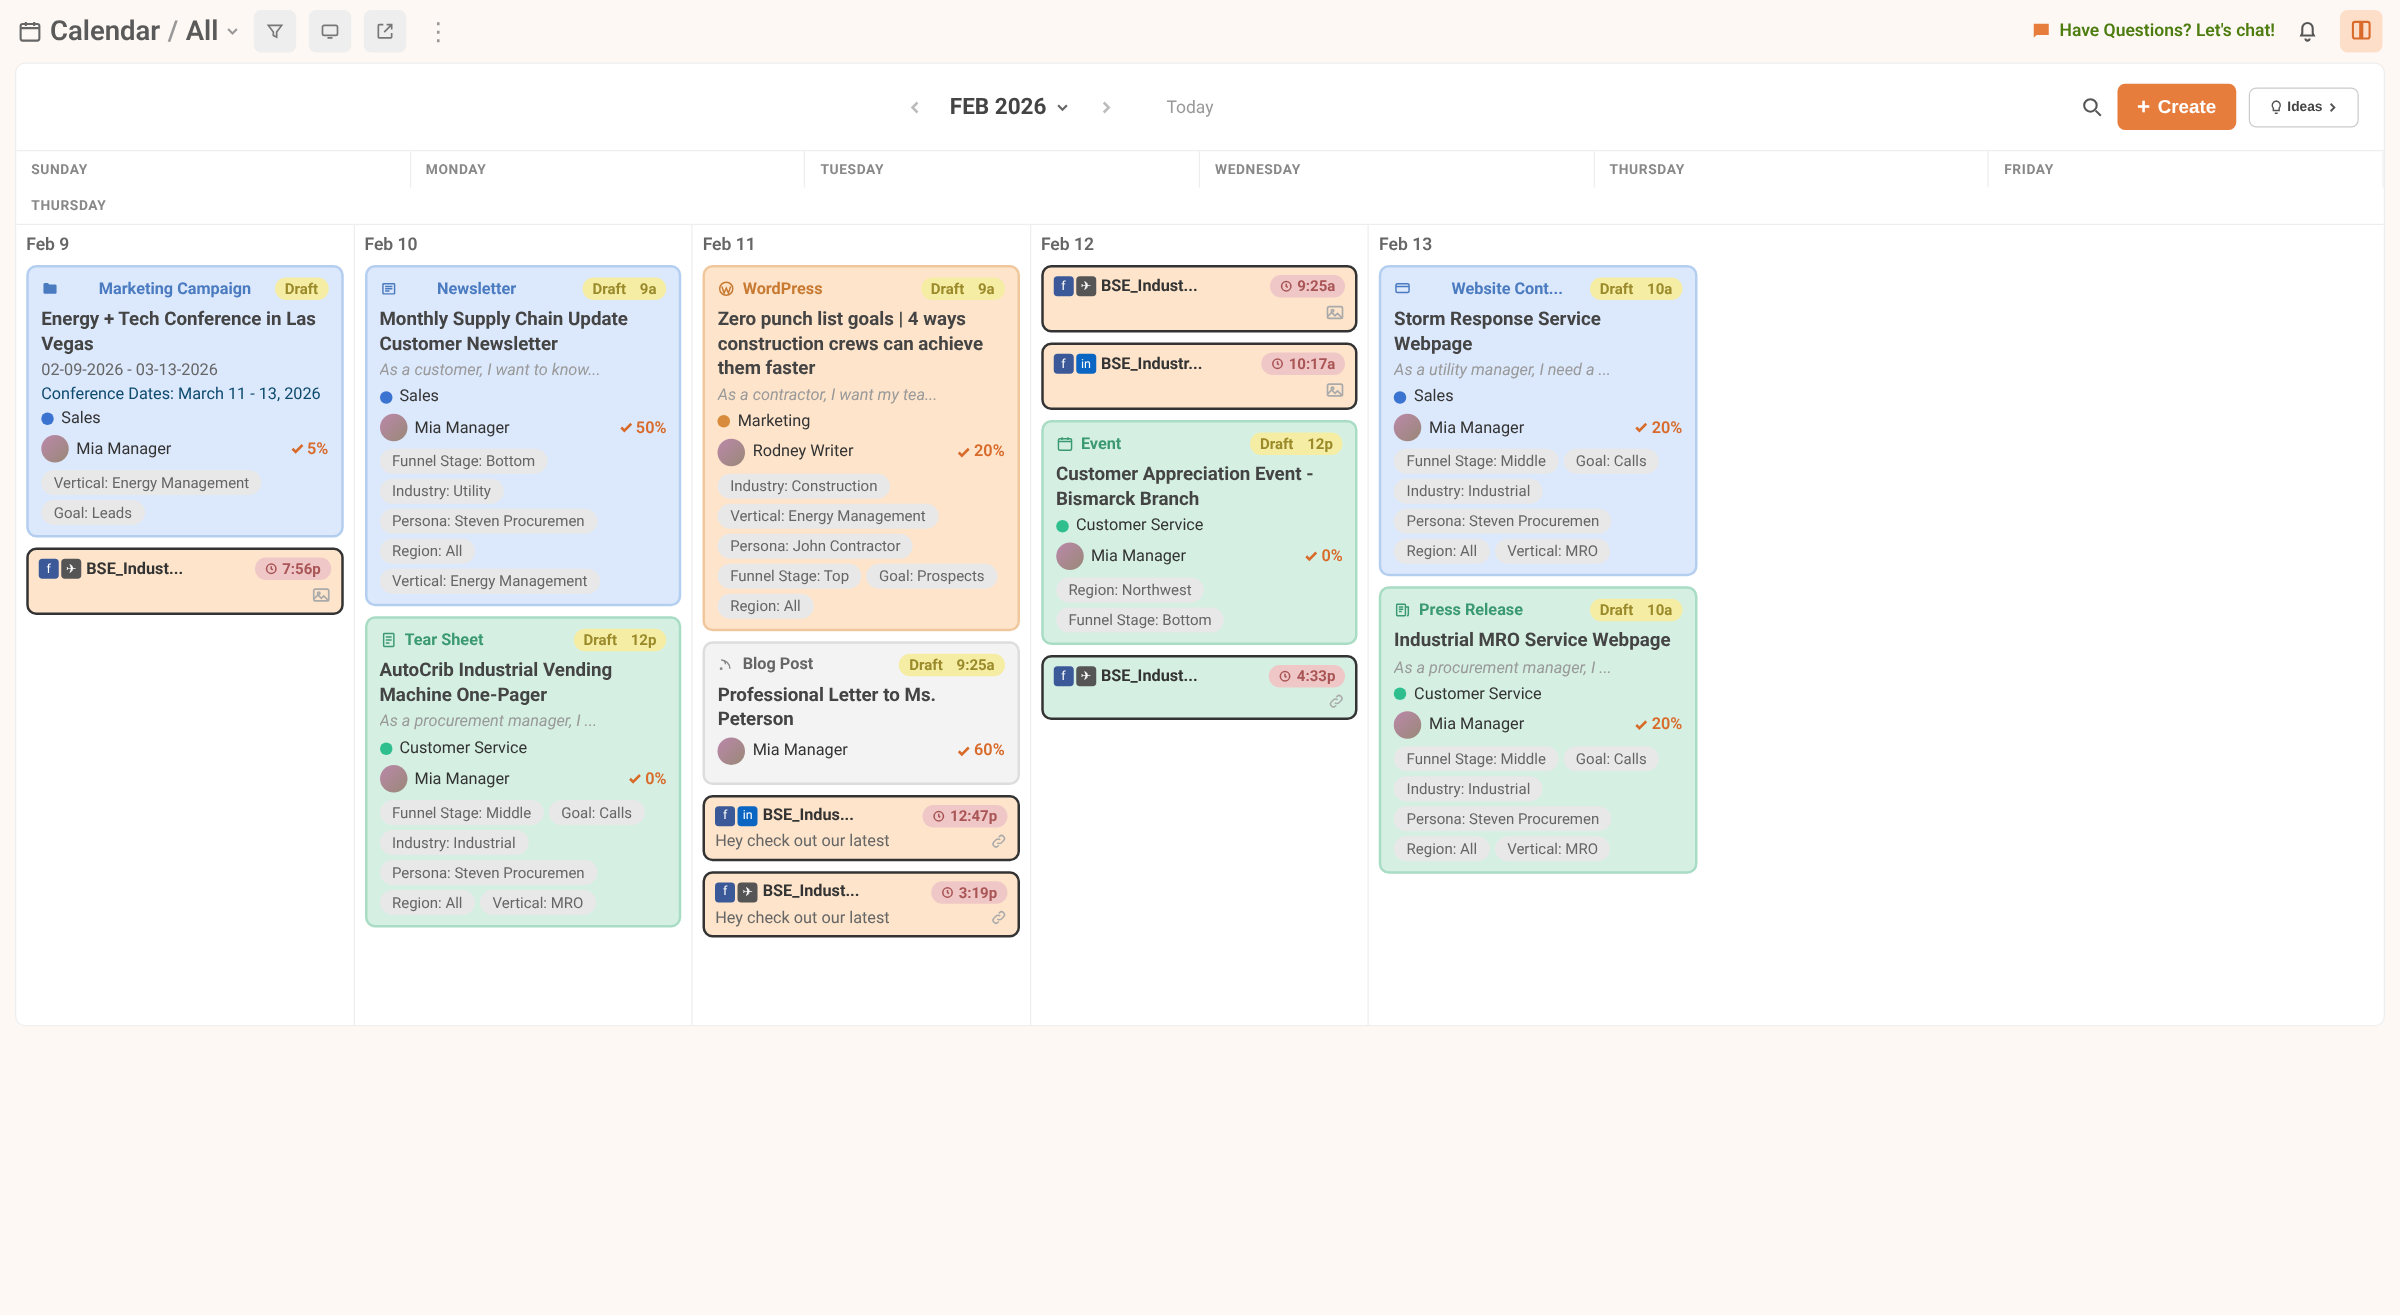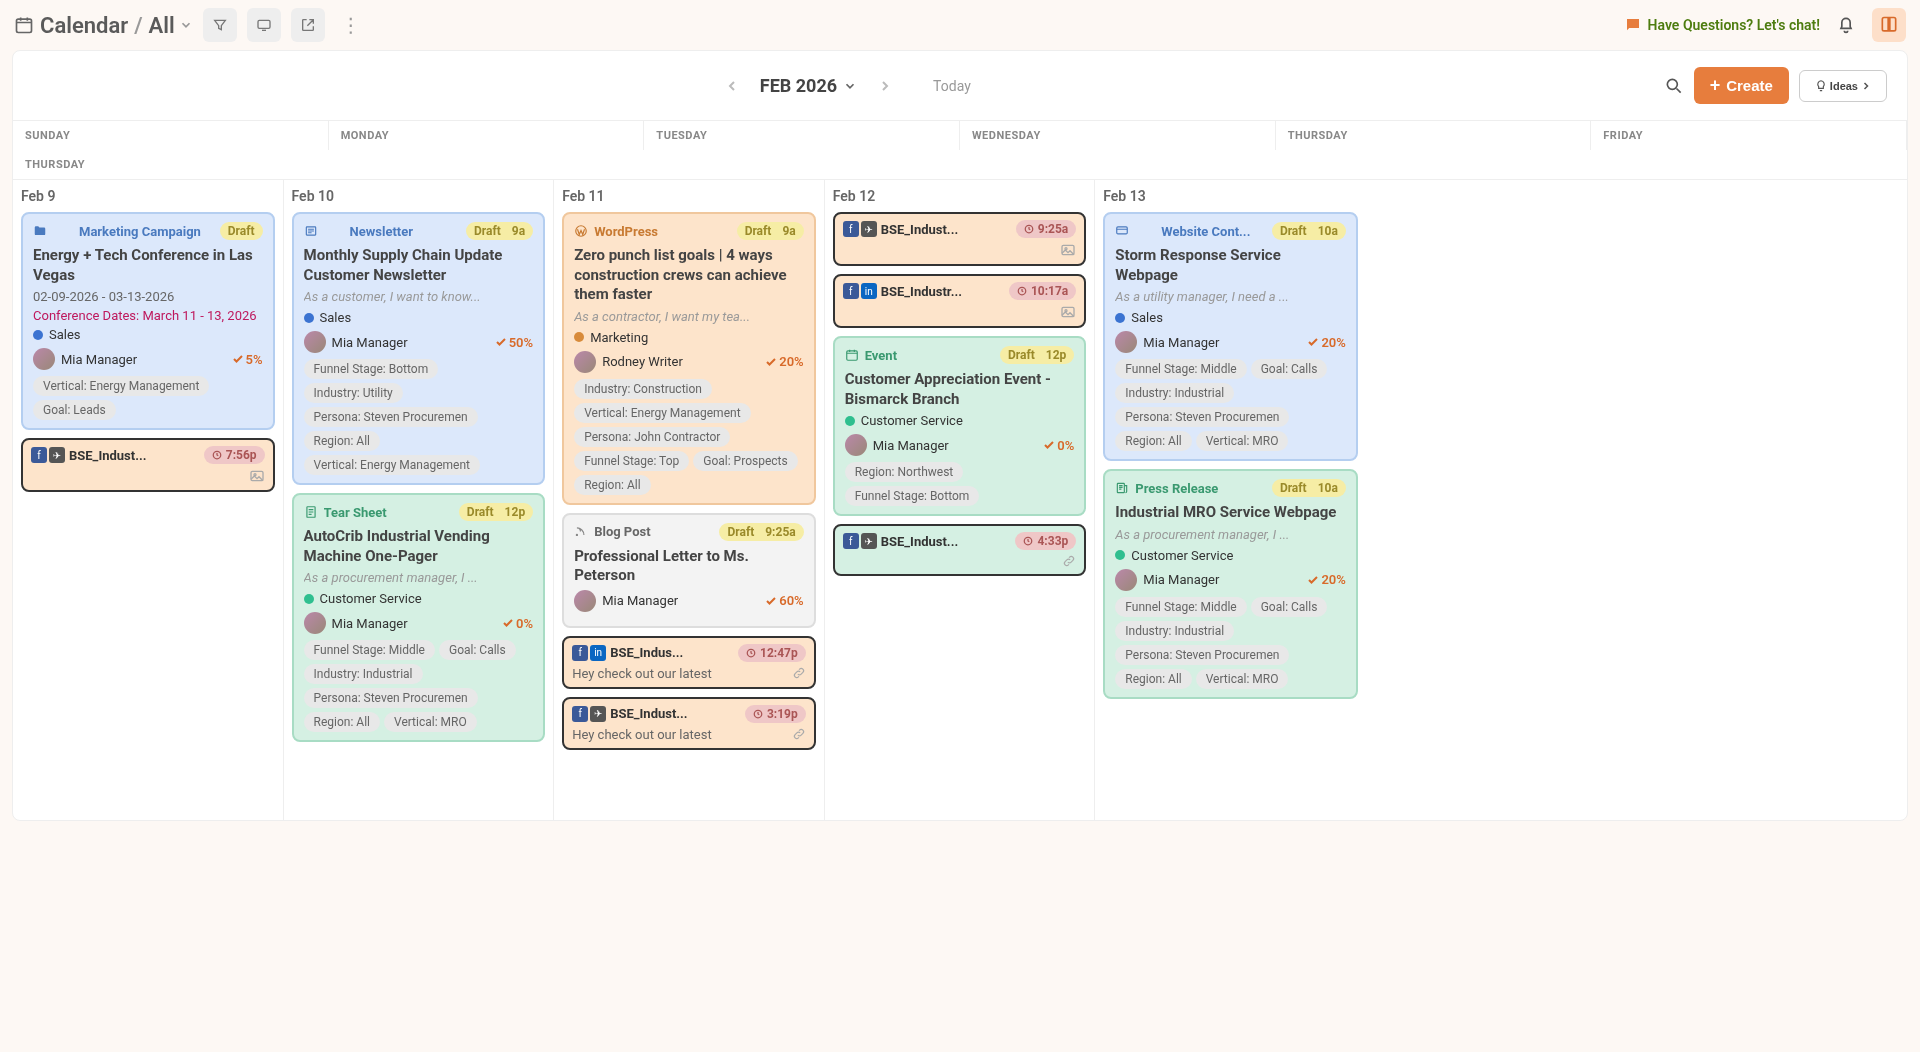--- a/index.html
+++ b/index.html
@@ -196,21 +196,21 @@
           <span>
             <svg width="14" height="14" viewBox="0 0 24 24" fill="#4a7abf">
                 <path d="M3 6a2 2 0 012-2h4l2 2h8a2 2 0 012 2v9a2 2 0 01-2 2H5a2 2 0 01-2-2z"></path>
               </svg>
           </span>
           <span class="card-type">Marketing Campaign</span>
           <span class="badge-pill badge-draft-blue">Draft</span>
         </div>
         <div class="card-title">Energy + Tech Conference in Las Vegas</div>
         <div class="card-sub">02-09-2026 - 03-13-2026</div>
-        <div class="card-sub" style="color:#be185d;">Conference Dates: March 11 - 13, 2026</div>
+        <div class="card-sub" style="color:#0c4a6e;">Conference Dates: March 11 - 13, 2026</div>
         <div class="dot-row">
             <span class="dot" style="background:#3b73d1"></span>
             <span>Sales</span>
           </div>
         <div class="assign-row">
           <span class="avatar"></span>
           <span>Mia Manager</span>
           <span class="pct">
             <svg width="12" height="12" viewBox="0 0 24 24" fill="none" stroke="#d86a2a" stroke-width="4">
                 <path d="M4 12l5 5L20 6"></path>

